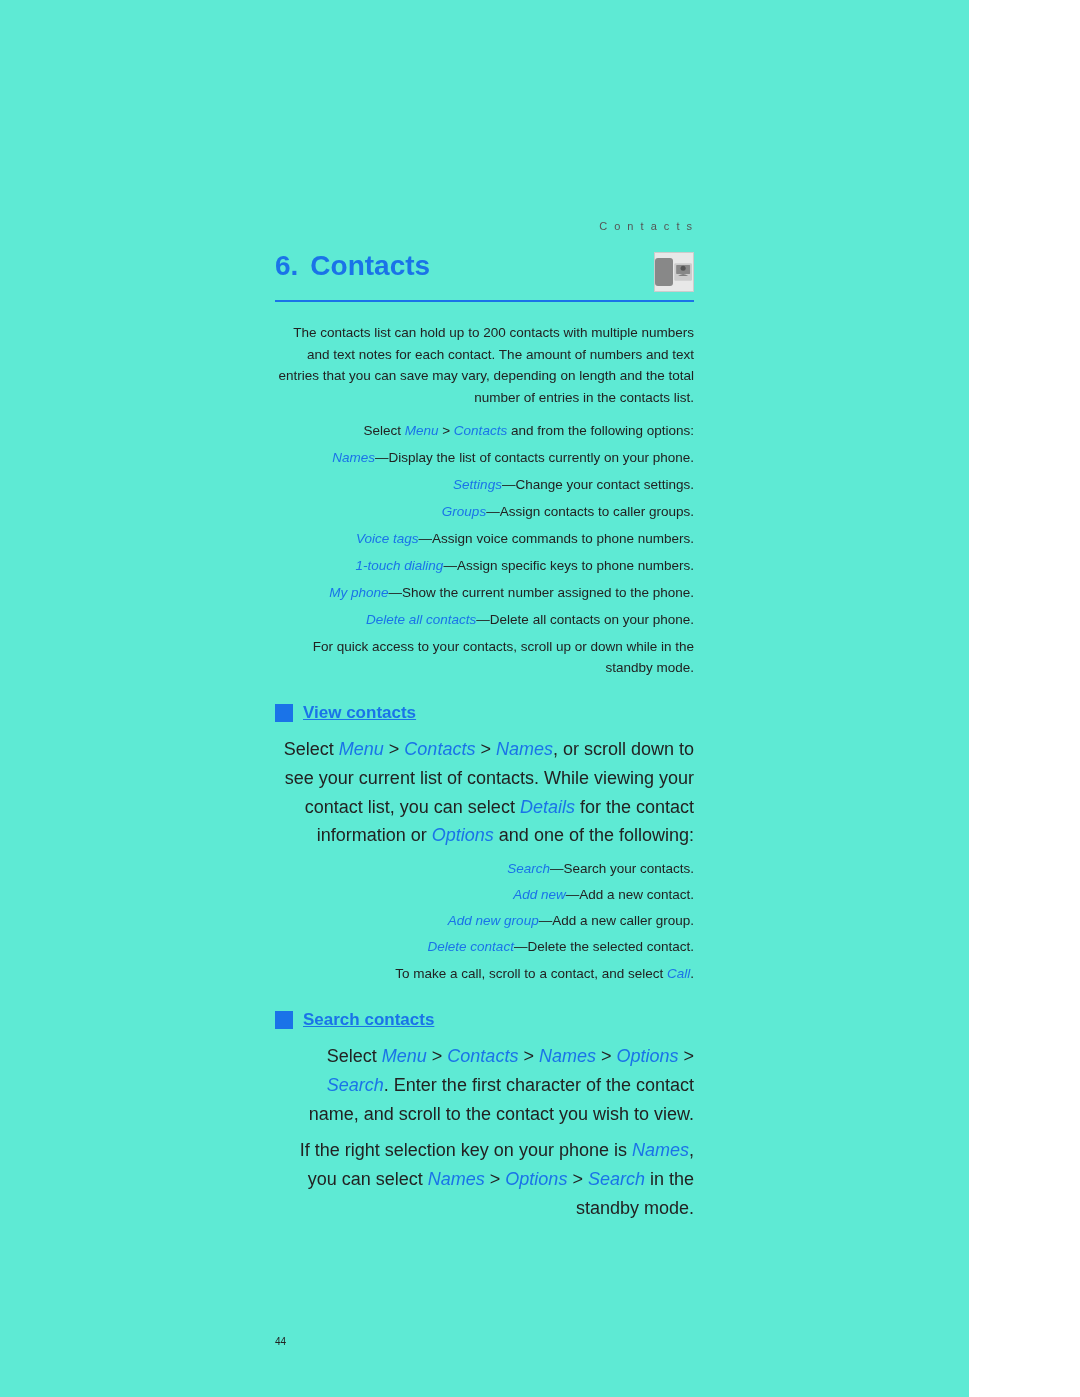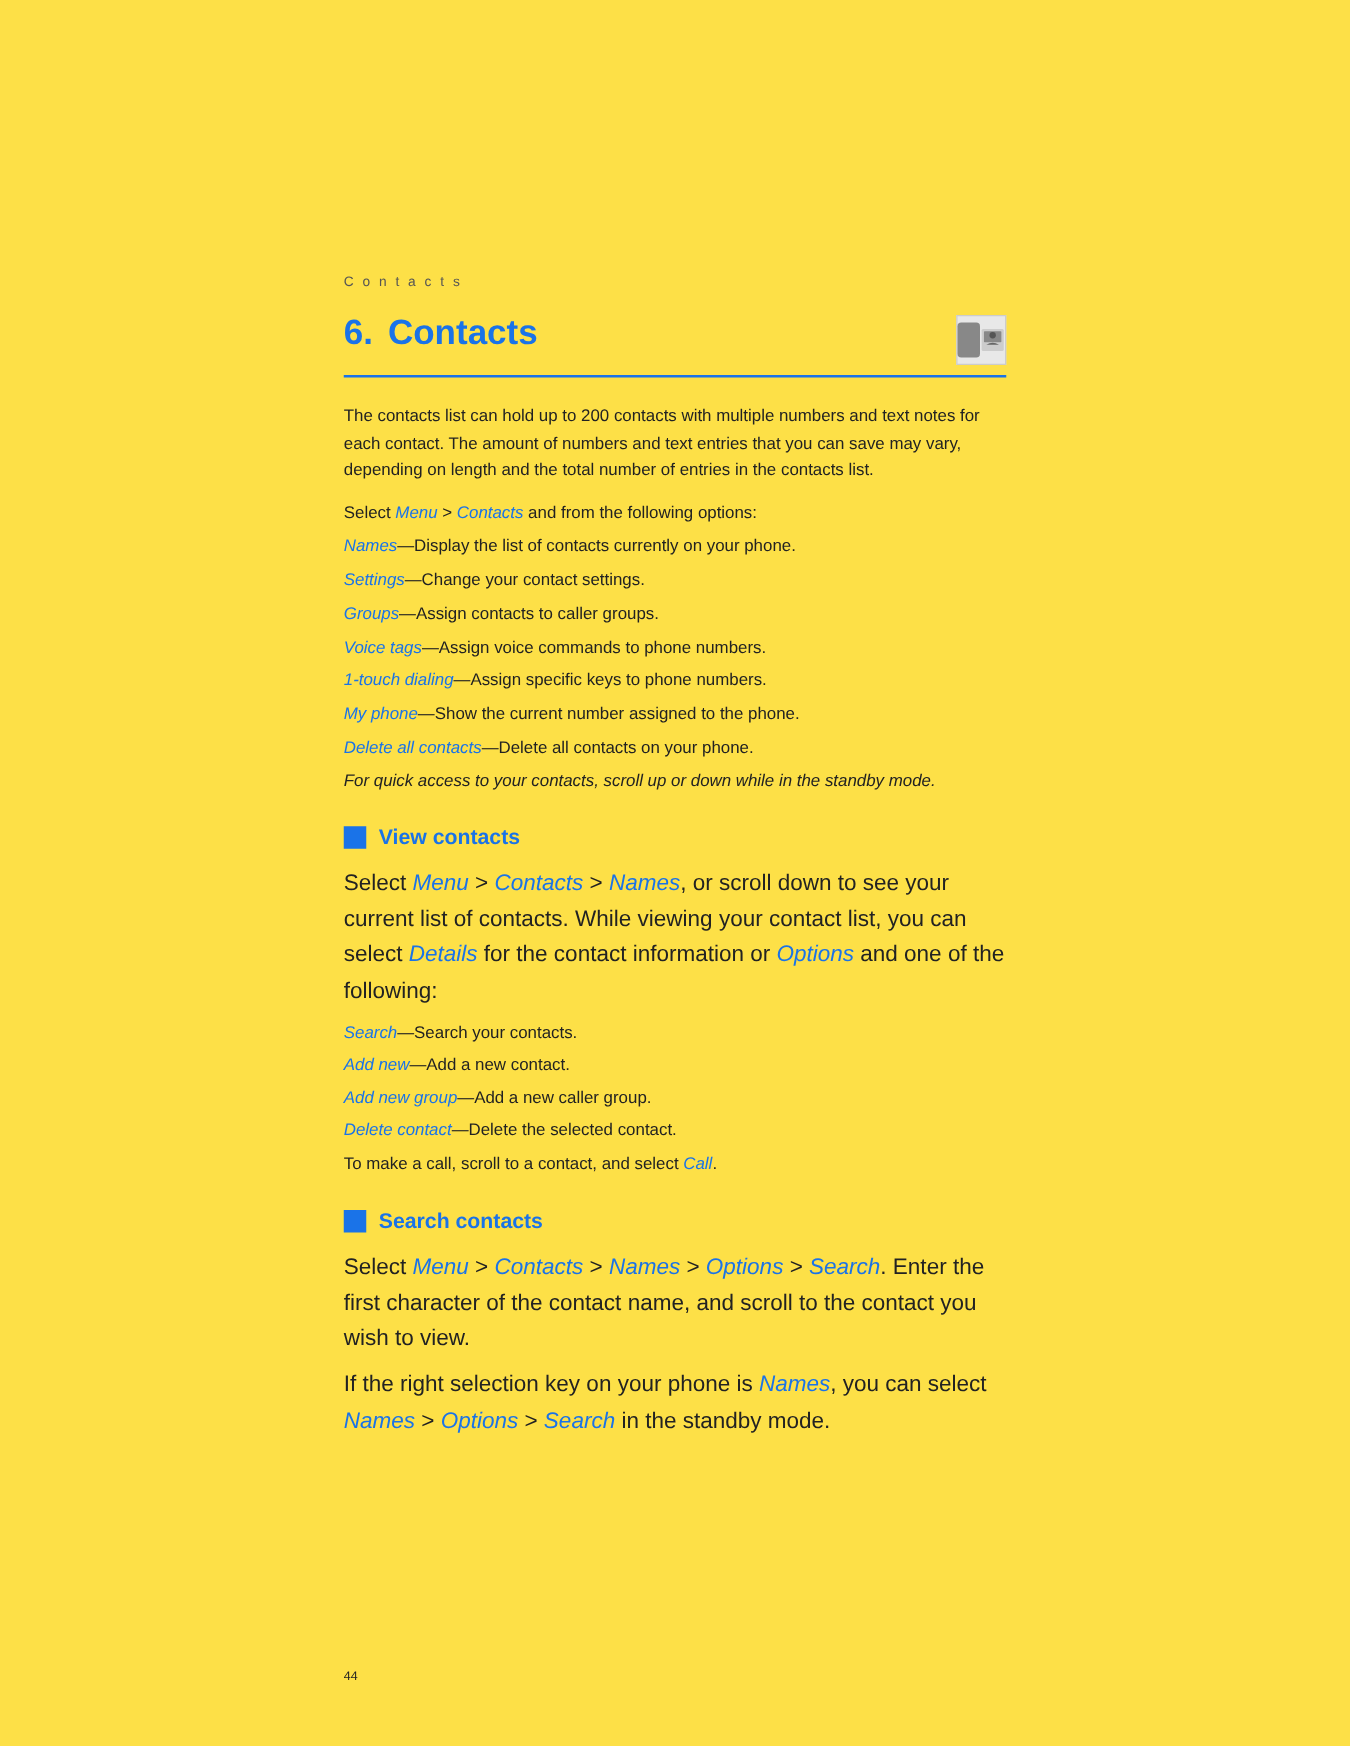--- a/index.html
+++ b/index.html
@@ -12,25 +12,26 @@
       width: 1080px;
       min-height: 1397px;
       background: #ffffff;
       font-family: 'Arial', 'Helvetica', sans-serif;
       font-size: 14px;
       color: #000000;
       position: relative;
     }
 
     .page-container {
-      width: 1080px;
+      width: 969px;
       min-height: 1397px;
-      background: #fde047;
+      background: #5eead4;
       padding: 0;
       position: relative;
+      text-align: right;
     }
 
     .content-area {
       margin: 0 auto;
       padding: 220px 275px 80px 275px;
       max-width: 1080px;
     }
 
     .chapter-label {
       font-size: 11px;
@@ -95,21 +96,20 @@
       color: #1a73e8;
       font-style: italic;
     }
 
     .quick-access {
       font-size: 13.5px;
       line-height: 1.6;
       color: #222222;
       margin-bottom: 16px;
       margin-top: 4px;
-      font-style: italic;
     }
 
     .section-header {
       display: flex;
       align-items: center;
       margin-bottom: 12px;
       margin-top: 24px;
     }
 
     .section-square {
@@ -117,20 +117,21 @@
       height: 18px;
       background: #1a73e8;
       margin-right: 10px;
       flex-shrink: 0;
     }
 
     .section-title {
       font-size: 17px;
       font-weight: bold;
       color: #1a73e8;
+      text-decoration: underline;
     }
 
     .section-body {
       font-size: 18px;
       line-height: 1.6;
       color: #222222;
       margin-bottom: 8px;
     }
 
     .section-item {

